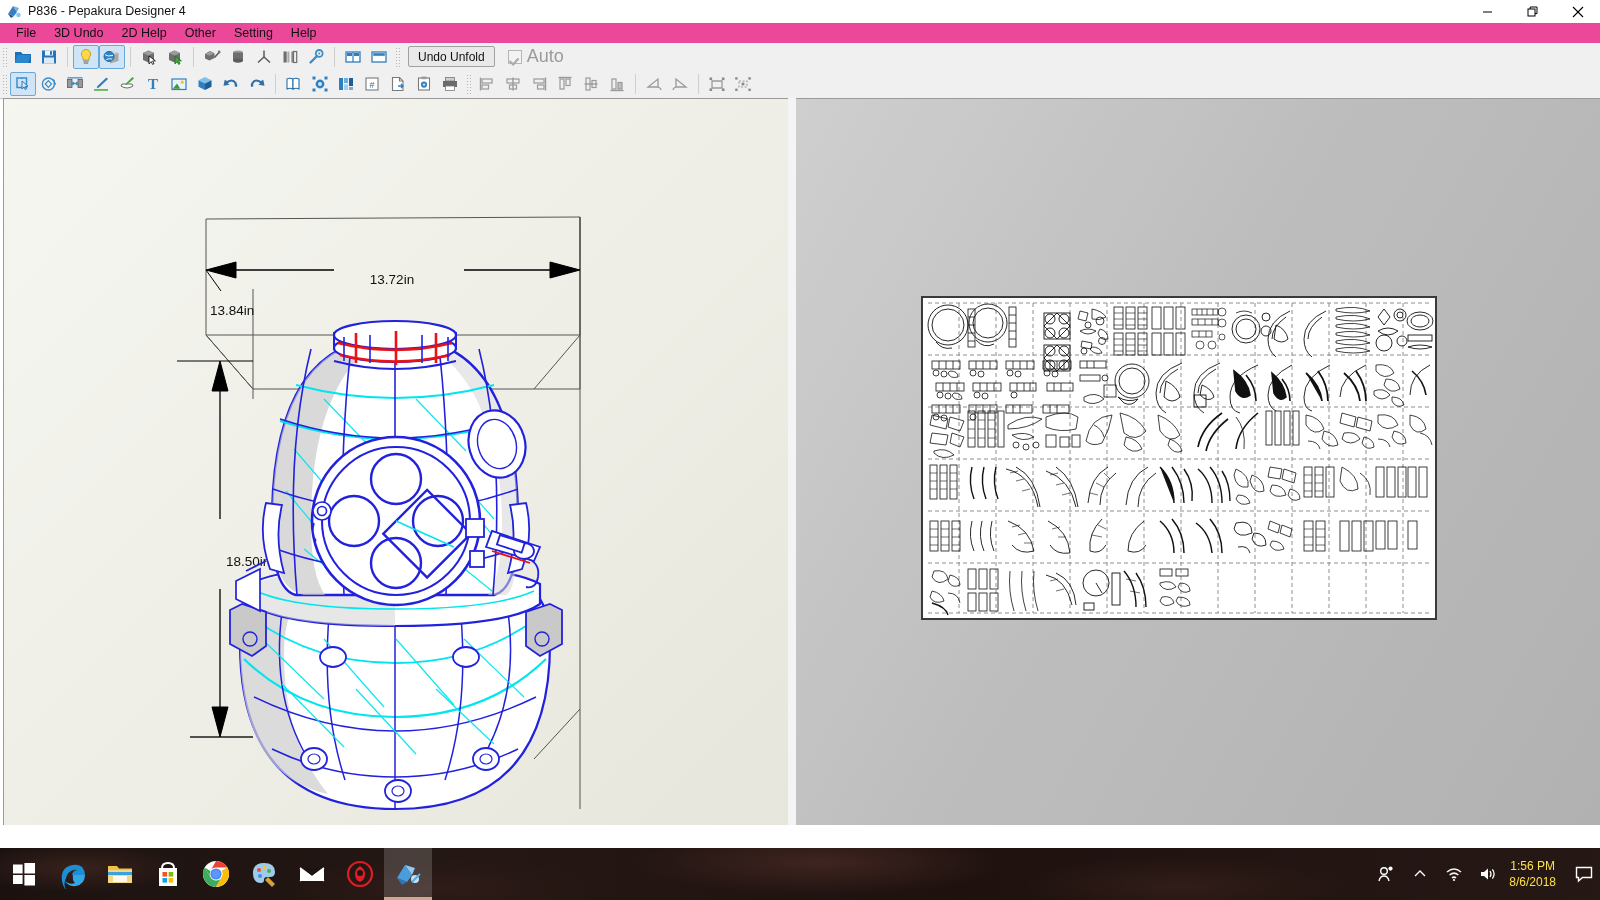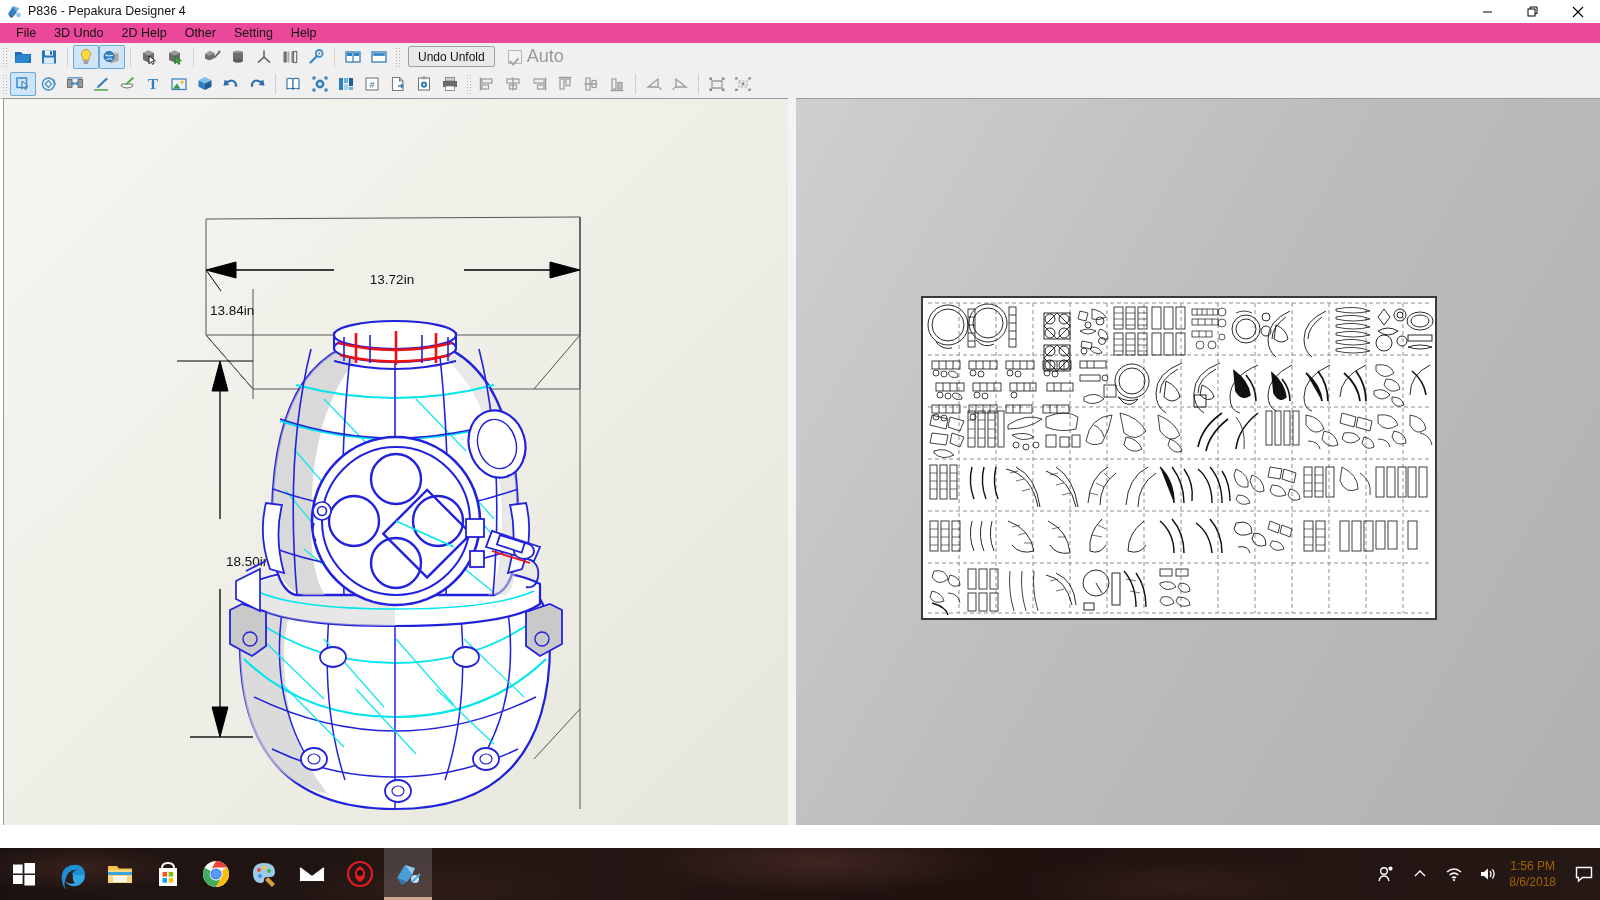--- a/index.html
+++ b/index.html
@@ -67,21 +67,21 @@
         linear-gradient(90deg,#1b1210,#2a1a16 30%,#20100d 60%,#2c1b17 100%);}
   .tb-items{position:absolute;left:0;top:0;height:52px;display:flex;align-items:center;}
   .tb-item{width:48px;height:52px;display:flex;align-items:center;justify-content:center;position:relative;}
   .tb-item.start{width:48px;}
   .tb-item.active{background:rgba(255,255,255,.17);}
   .tb-item.active::after{content:"";position:absolute;left:0;right:0;bottom:0;height:0;}
   .tb-underline{position:absolute;bottom:0;height:3px;background:#e8b9a0;opacity:.85;}
   .tray{position:absolute;right:0;top:0;height:52px;display:flex;align-items:center;}
   .tray-ico{width:34px;height:52px;display:flex;align-items:center;justify-content:center;}
   .clock{height:52px;display:flex;flex-direction:column;align-items:center;justify-content:center;
-      color:#a16207;font-size:12px;line-height:16px;padding:0 12px 0 4px;white-space:nowrap;}
+      color:#fde047;font-size:12px;line-height:16px;padding:0 12px 0 4px;white-space:nowrap;}
   .actioncenter{width:32px;height:52px;display:flex;align-items:center;justify-content:center;}
 </style>
 </head>
 <body>
 
 <div class="app">
 
   <div class="titlebar">
     <svg class="title-ico" viewBox="0 0 17 17">
       <path d="M2 11 L7 3 L11 9 L8 13 Z" fill="#3a7fc4"></path>

